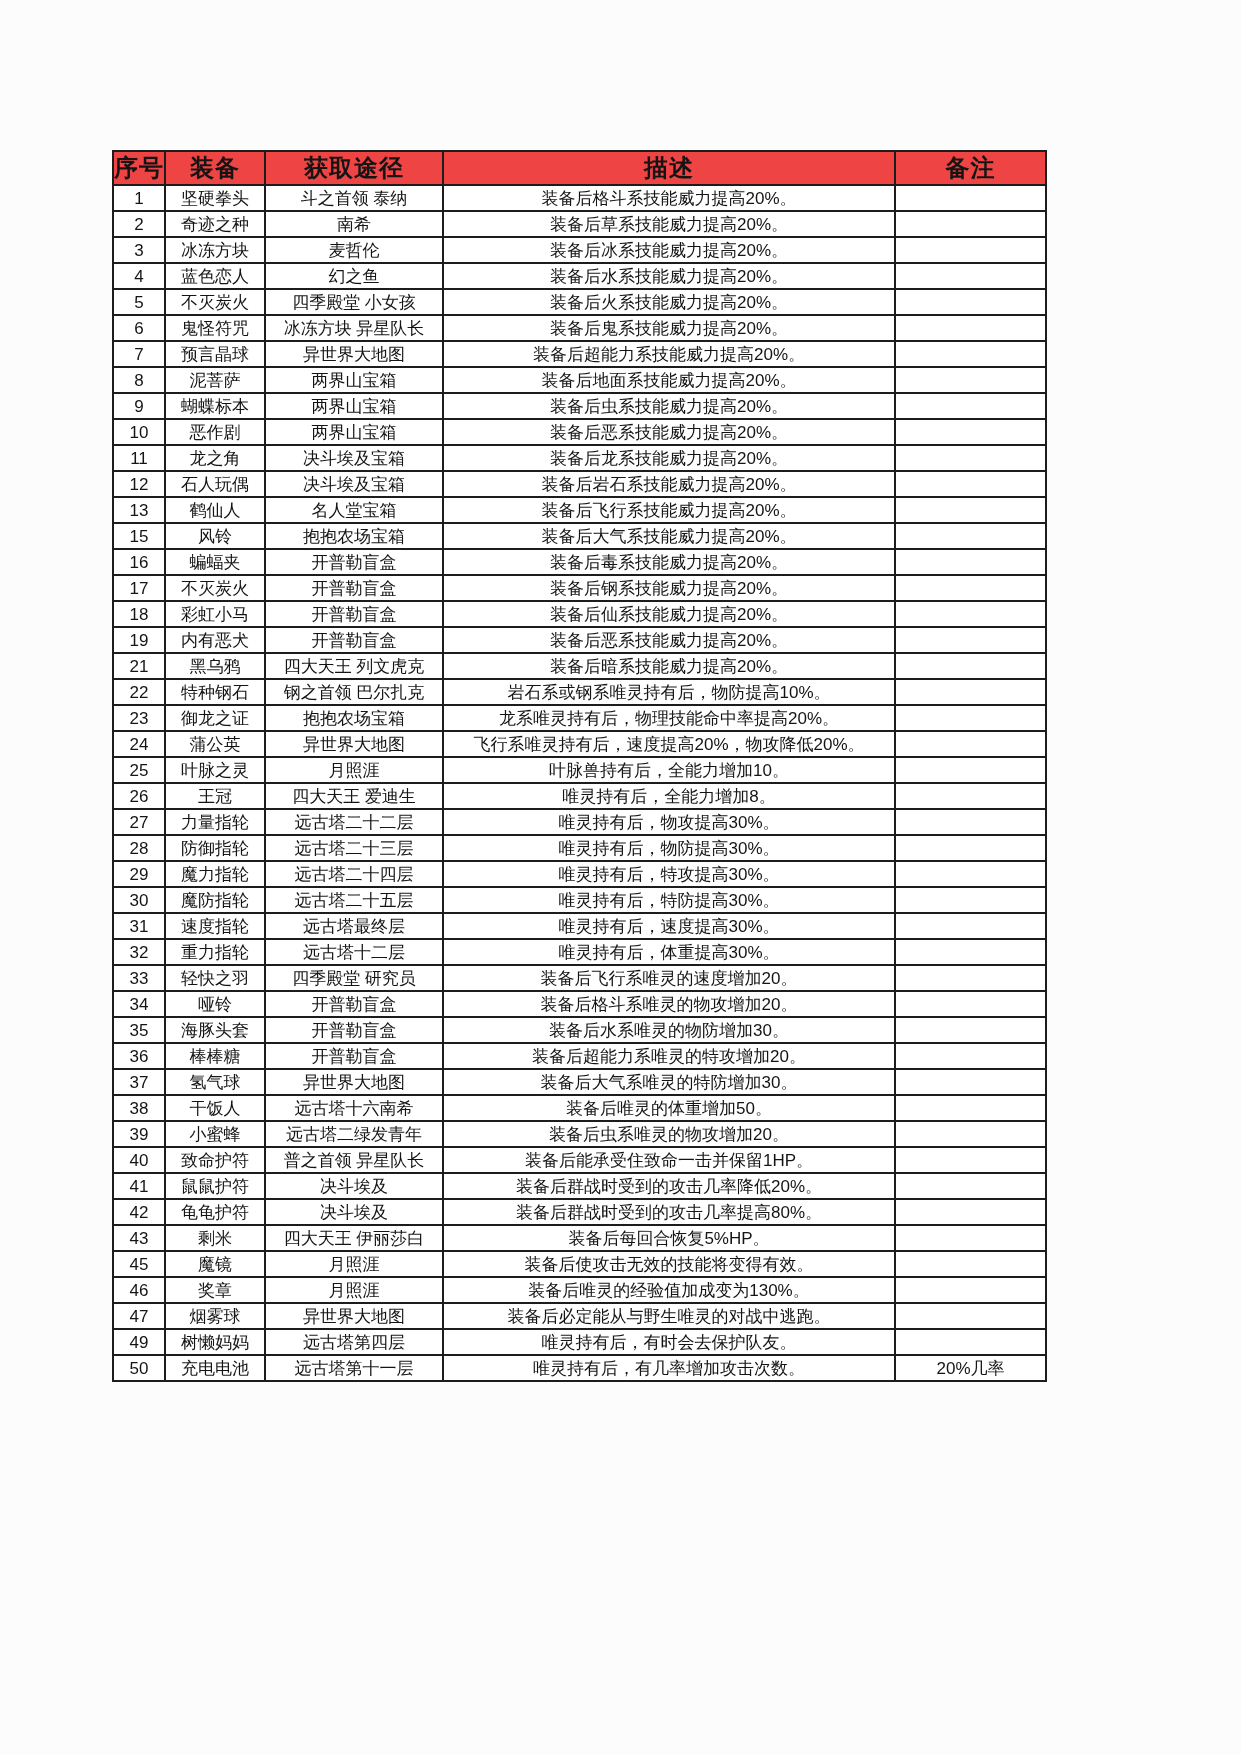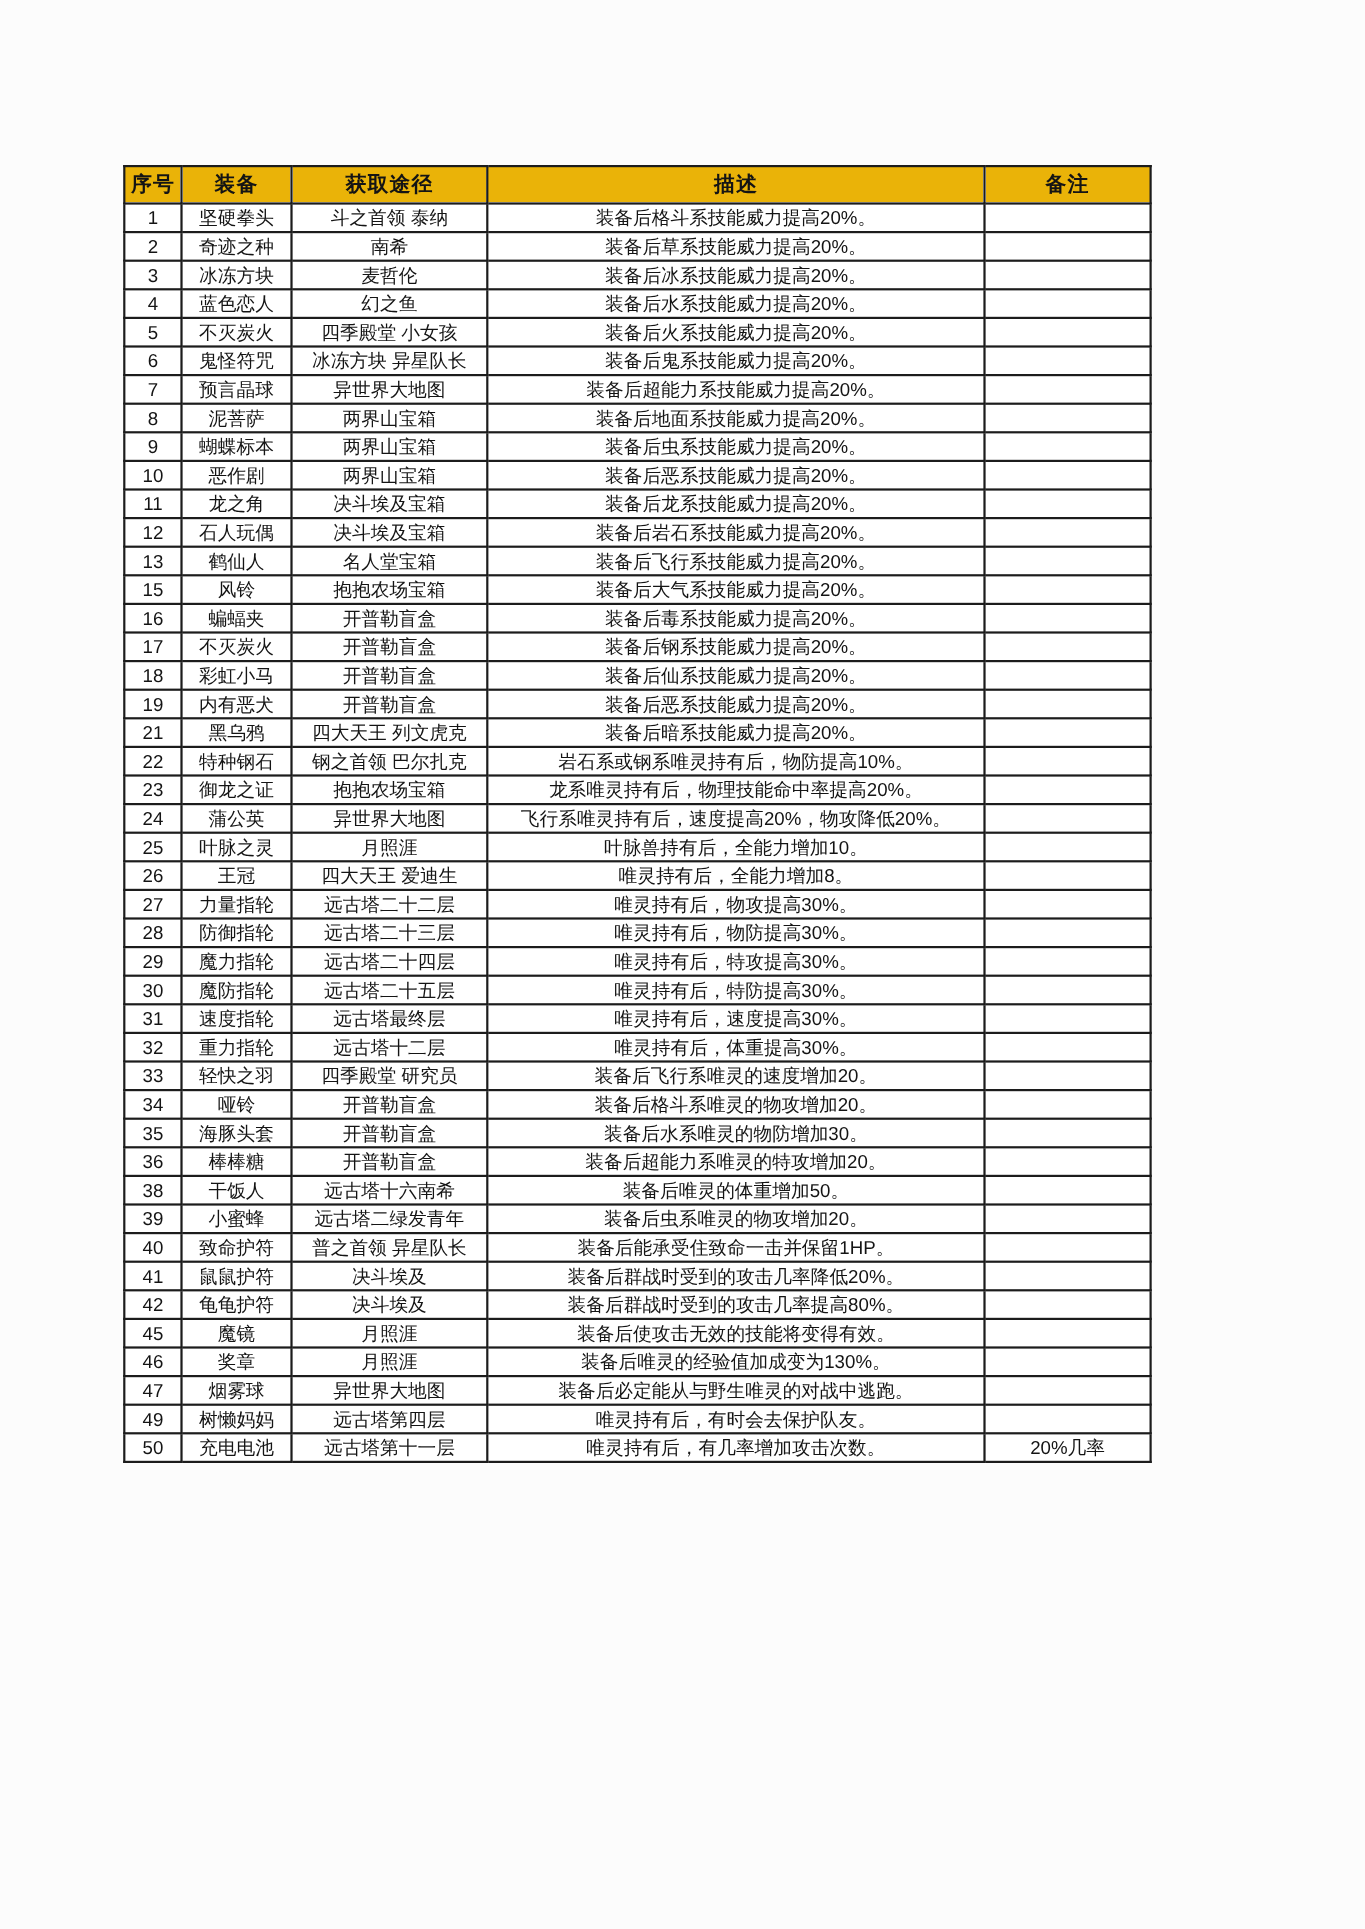--- a/index.html
+++ b/index.html
@@ -21,23 +21,23 @@
   }
   table.equip th,
   table.equip td {
     border: 2px solid #1c1c1c;
     text-align: center;
     vertical-align: middle;
     white-space: nowrap;
     overflow: hidden;
   }
   table.equip th {
-    background: #eab308;
+    background: #ef4444;
     height: 34px;
-    font-size: 19px;
+    font-size: 24px;
     font-weight: 700;
     letter-spacing: 1px;
   }
   table.equip td {
     background: #ffffff;
     height: 26px;
     font-size: 17px;
     font-weight: 400;
     line-height: 1;
     padding: 0 2px;
@@ -302,20 +302,27 @@
     <td></td>
   </tr>
         <tr>
     <td>36</td>
     <td>棒棒糖</td>
     <td>开普勒盲盒</td>
     <td>装备后超能力系唯灵的特攻增加20。</td>
     <td></td>
   </tr>
         <tr>
+    <td>37</td>
+    <td>氢气球</td>
+    <td>异世界大地图</td>
+    <td>装备后大气系唯灵的特防增加30。</td>
+    <td></td>
+  </tr>
+        <tr>
     <td>38</td>
     <td>干饭人</td>
     <td>远古塔十六南希</td>
     <td>装备后唯灵的体重增加50。</td>
     <td></td>
   </tr>
         <tr>
     <td>39</td>
     <td>小蜜蜂</td>
     <td>远古塔二绿发青年</td>
@@ -334,20 +341,27 @@
     <td>鼠鼠护符</td>
     <td>决斗埃及</td>
     <td>装备后群战时受到的攻击几率降低20%。</td>
     <td></td>
   </tr>
         <tr>
     <td>42</td>
     <td>龟龟护符</td>
     <td>决斗埃及</td>
     <td>装备后群战时受到的攻击几率提高80%。</td>
+    <td></td>
+  </tr>
+        <tr>
+    <td>43</td>
+    <td>剩米</td>
+    <td>四大天王 伊丽莎白</td>
+    <td>装备后每回合恢复5%HP。</td>
     <td></td>
   </tr>
         <tr>
     <td>45</td>
     <td>魔镜</td>
     <td>月照涯</td>
     <td>装备后使攻击无效的技能将变得有效。</td>
     <td></td>
   </tr>
         <tr>

